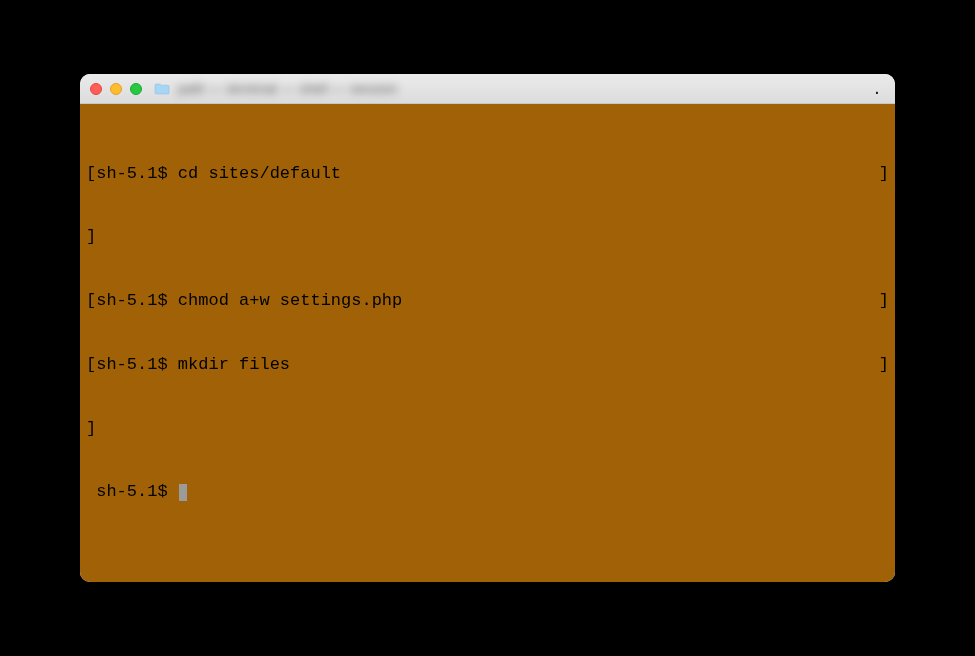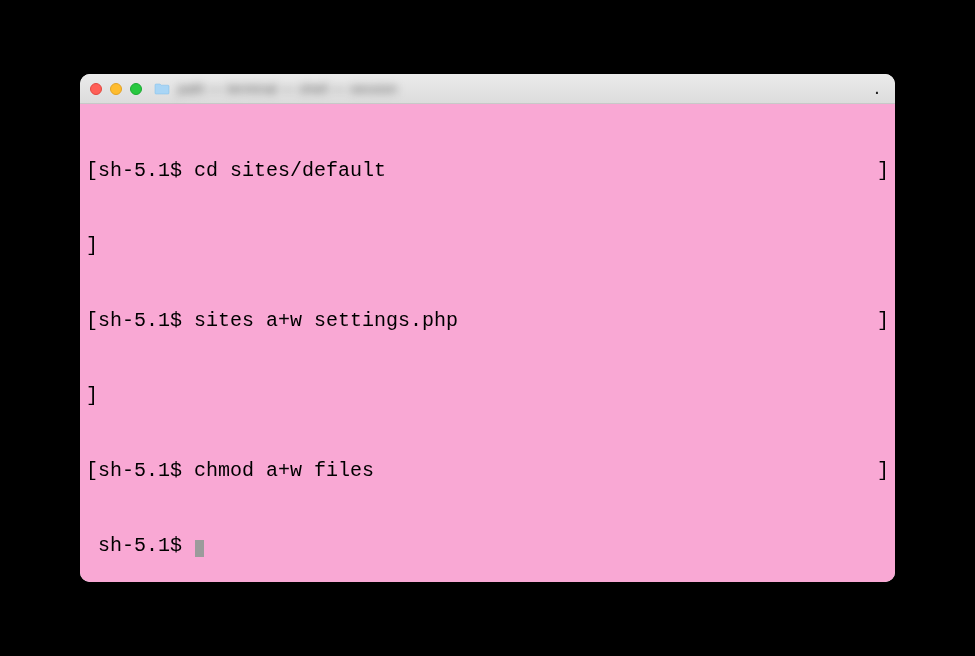--- a/index.html
+++ b/index.html
@@ -64,23 +64,23 @@
     }
     .title-dot {
       font-family: -apple-system, BlinkMacSystemFont, sans-serif;
       font-size: 14px;
       color: #222;
       padding-right: 6px;
       font-weight: bold;
     }
     .terminal-body {
       flex: 1;
-      background: #f9a8d4;
-      padding: 4px 6px;
-      font-size: 20px;
+      background: #a16207;
+      padding: 16px 6px;
+      font-size: 17px;
       line-height: 1.25;
       color: #000;
       white-space: pre;
       overflow: hidden;
     }
     .term-line {
       display: flex;
       justify-content: space-between;
     }
     .term-line .left { display: inline; }
@@ -115,26 +115,26 @@
   </div>
 
   <div class="terminal-body">
     <div class="term-line">
       <span class="left"><span>[</span><span>sh-5.1$</span> <span>cd sites/default</span></span><span class="rb">]</span>
     </div>
     <div class="term-line">
       <span class="rb">]</span>
     </div>
     <div class="term-line">
-      <span class="left"><span>[</span><span>sh-5.1$</span> <span>sites a+w settings.php</span></span><span class="rb">]</span>
+      <span class="left"><span>[</span><span>sh-5.1$</span> <span>chmod a+w settings.php</span></span><span class="rb">]</span>
+    </div>
+    <div class="term-line">
+      <span class="left"><span>[</span><span>sh-5.1$</span> <span>mkdir files</span></span><span class="rb">]</span>
     </div>
     <div class="term-line">
       <span class="rb">]</span>
-    </div>
-    <div class="term-line">
-      <span class="left"><span>[</span><span>sh-5.1$</span> <span>chmod a+w files</span></span><span class="rb">]</span>
     </div>
     <div class="term-line">
       <span class="left"> <span>sh-5.1$ </span><span class="cursor"></span></span>
     </div>
   </div>
 
 </div>
 
 </body></html>

